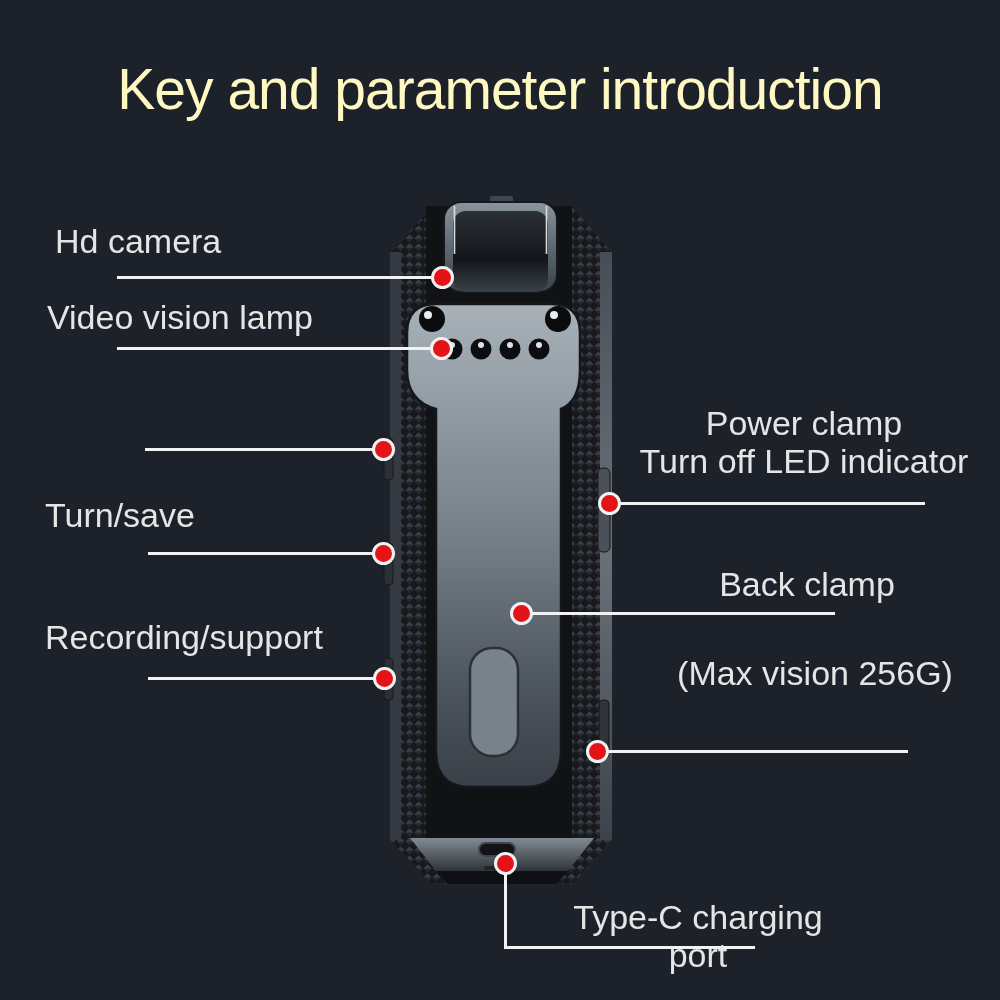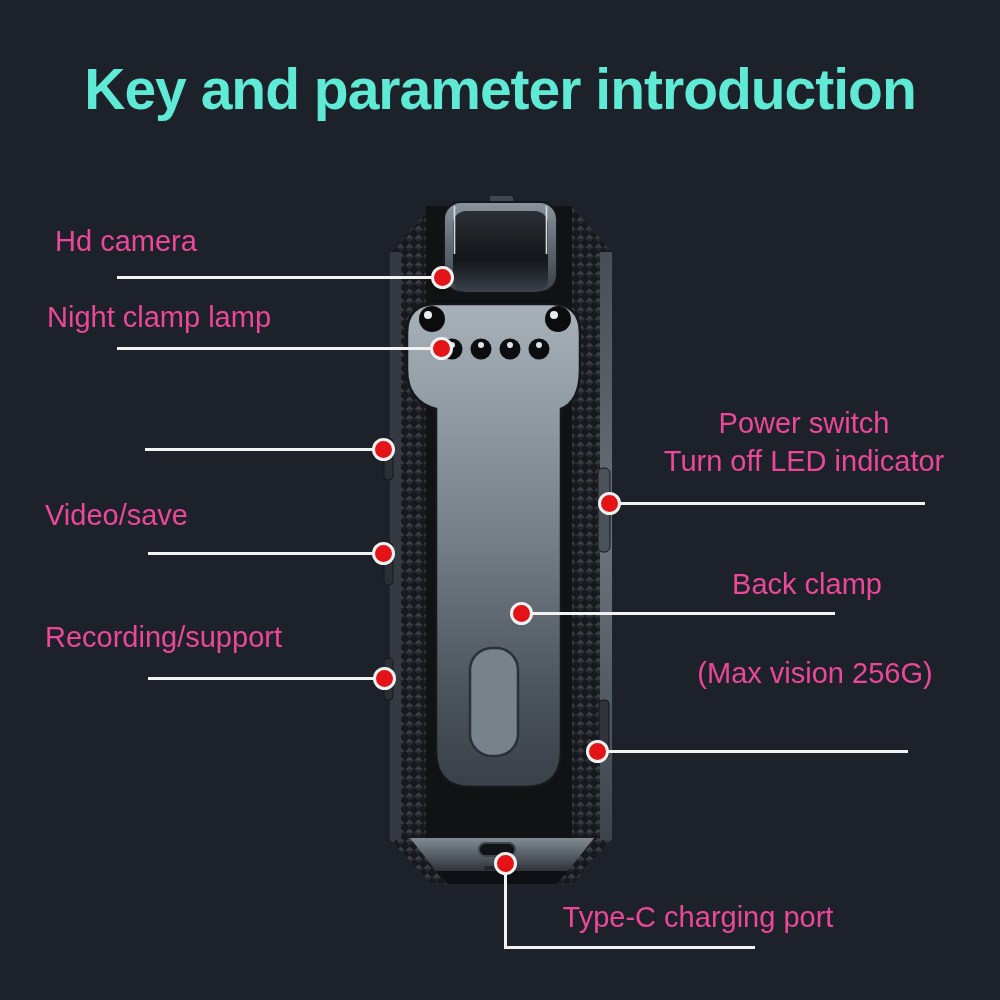--- a/index.html
+++ b/index.html
@@ -6,27 +6,27 @@
   #stage{
     position:relative;
     width:1000px;height:1000px;
     background:#1d212a;
     overflow:hidden;
     font-family:"Liberation Sans",sans-serif;
   }
   .title{
     position:absolute;left:0;right:0;top:56px;
     text-align:center;
-    font-size:57px;font-weight:bold;letter-spacing:-1px;
-    color:#5eead4;
+    font-size:57px;font-weight:normal;letter-spacing:-1px;
+    color:#fef9c3;
   }
   .label{
     position:absolute;
-    color:#ec4899;
-    font-size:29px;
+    color:#e5e5e5;
+    font-size:34px;
     line-height:38px;
     white-space:nowrap;
   }
   .label-center{text-align:center;white-space:normal;}
   .cline{position:absolute;background:#f2f2f2;height:3px;}
   .cline-v{position:absolute;background:#f2f2f2;width:3px;}
   .dot{
     position:absolute;width:17px;height:17px;
     border:3px solid #f2f2f2;border-radius:50%;
     background:#e41317;box-sizing:content-box;
@@ -136,26 +136,26 @@
   <div class="dot" style="left:429.5px;top:336.5px;"></div>
   <div class="dot" style="left:371.5px;top:437.5px;"></div>
   <div class="dot" style="left:371.5px;top:541.5px;"></div>
   <div class="dot" style="left:372.5px;top:666.5px;"></div>
   <div class="dot" style="left:597.5px;top:491.5px;"></div>
   <div class="dot" style="left:509.5px;top:601.5px;"></div>
   <div class="dot" style="left:585.5px;top:739.5px;"></div>
   <div class="dot" style="left:493.5px;top:851.5px;"></div>
 
   <div class="label" style="left:55px;top:222px;">Hd camera</div>
-  <div class="label" style="left:47px;top:298px;">Night clamp lamp</div>
-  <div class="label" style="left:45px;top:496px;">Video/save</div>
+  <div class="label" style="left:47px;top:298px;">Video vision lamp</div>
+  <div class="label" style="left:45px;top:496px;">Turn/save</div>
   <div class="label" style="left:45px;top:618px;">Recording/support</div>
 
   <div class="label label-center" style="left:624px;top:404px;width:360px;">
-    <div>Power switch</div>
+    <div>Power clamp</div>
     <div>Turn off LED indicator</div>
   </div>
   <div class="label label-center" style="left:657px;top:565px;width:300px;">Back clamp</div>
   <div class="label label-center" style="left:640px;top:654px;width:350px;">
     <div>(Max vision 256G)</div>
   </div>
   <div class="label label-center" style="left:548px;top:898px;width:300px;">Type-C charging port</div>
 
 </div>
 

